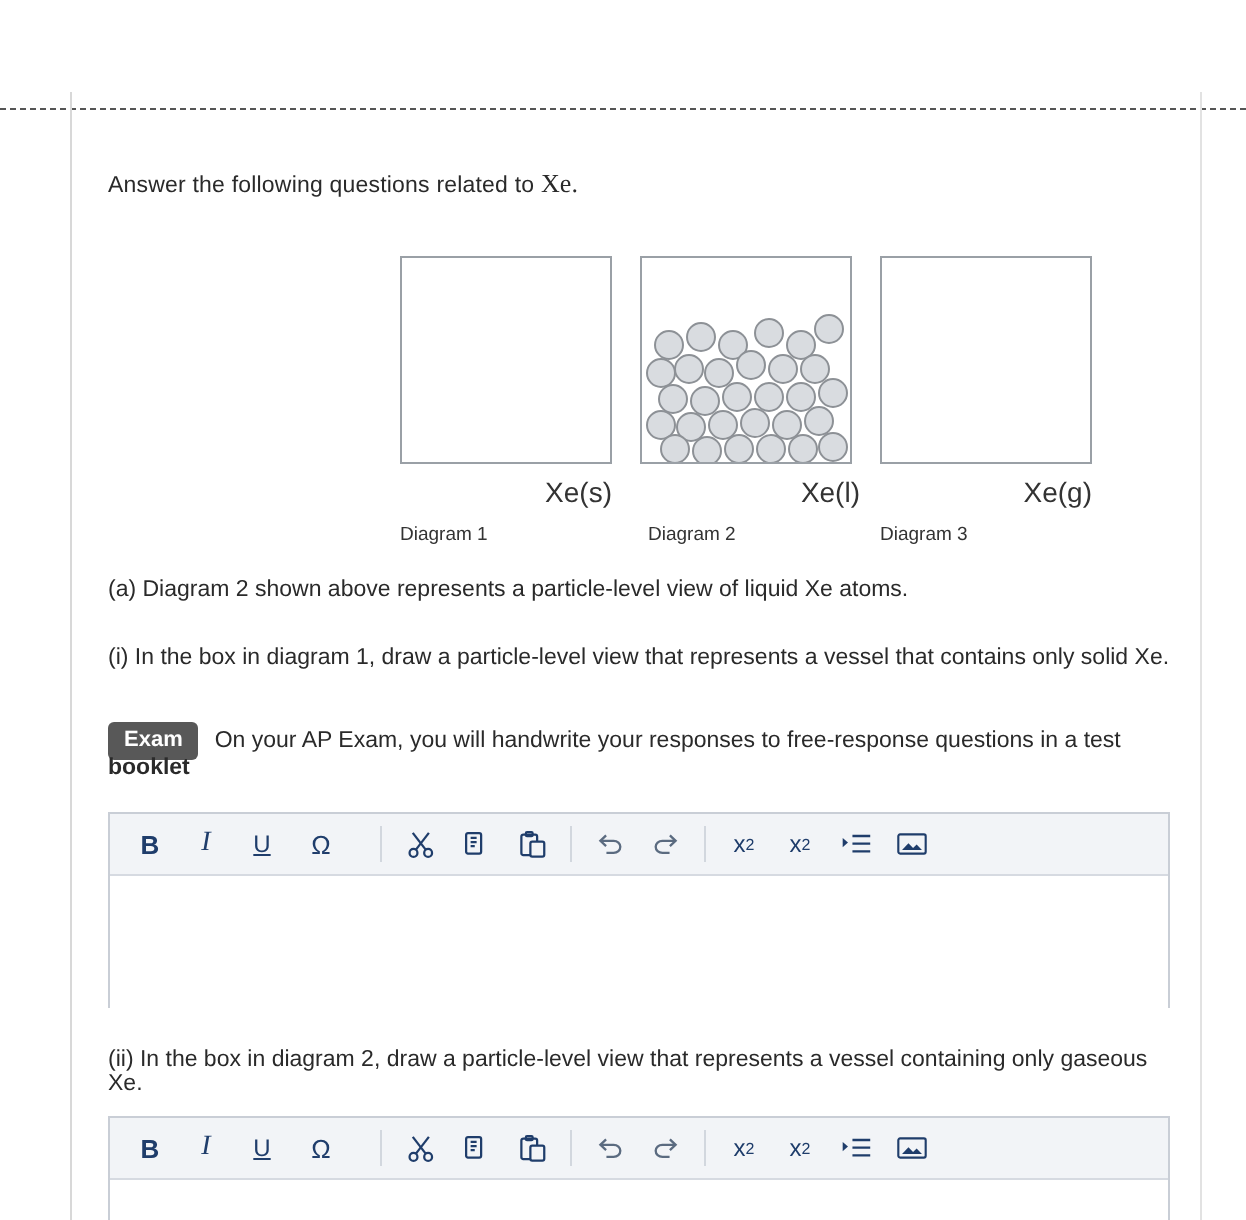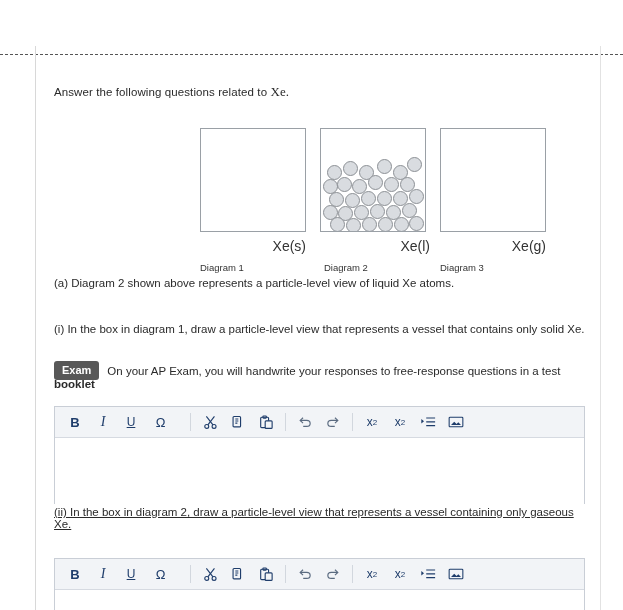--- a/index.html
+++ b/index.html
@@ -121,23 +121,23 @@
   .lbl1 { left: 56px; }
   .lbl2 { left: 180px; }
   .lbl3 { left: 296px; }
 
   .qa {
     position: absolute;
     left: 0;
     font-size: 11.5px;
     color: #2a2a2a;
   }
-  .q-a    { top: 231px; text-align: center; }
+  .q-a    { top: 243px; text-align: center; }
   .q-i    { top: 277px; }
-  .q-ii   { top: 460px; text-decoration: underline; }
+  .q-ii   { top: 478px; }
 
   .note-row {
     position: absolute;
     left: 0;
     top: 315px;
     width: 540px;
     font-size: 11.5px;
     color: #2a2a2a;
   }
   .note-badge {

